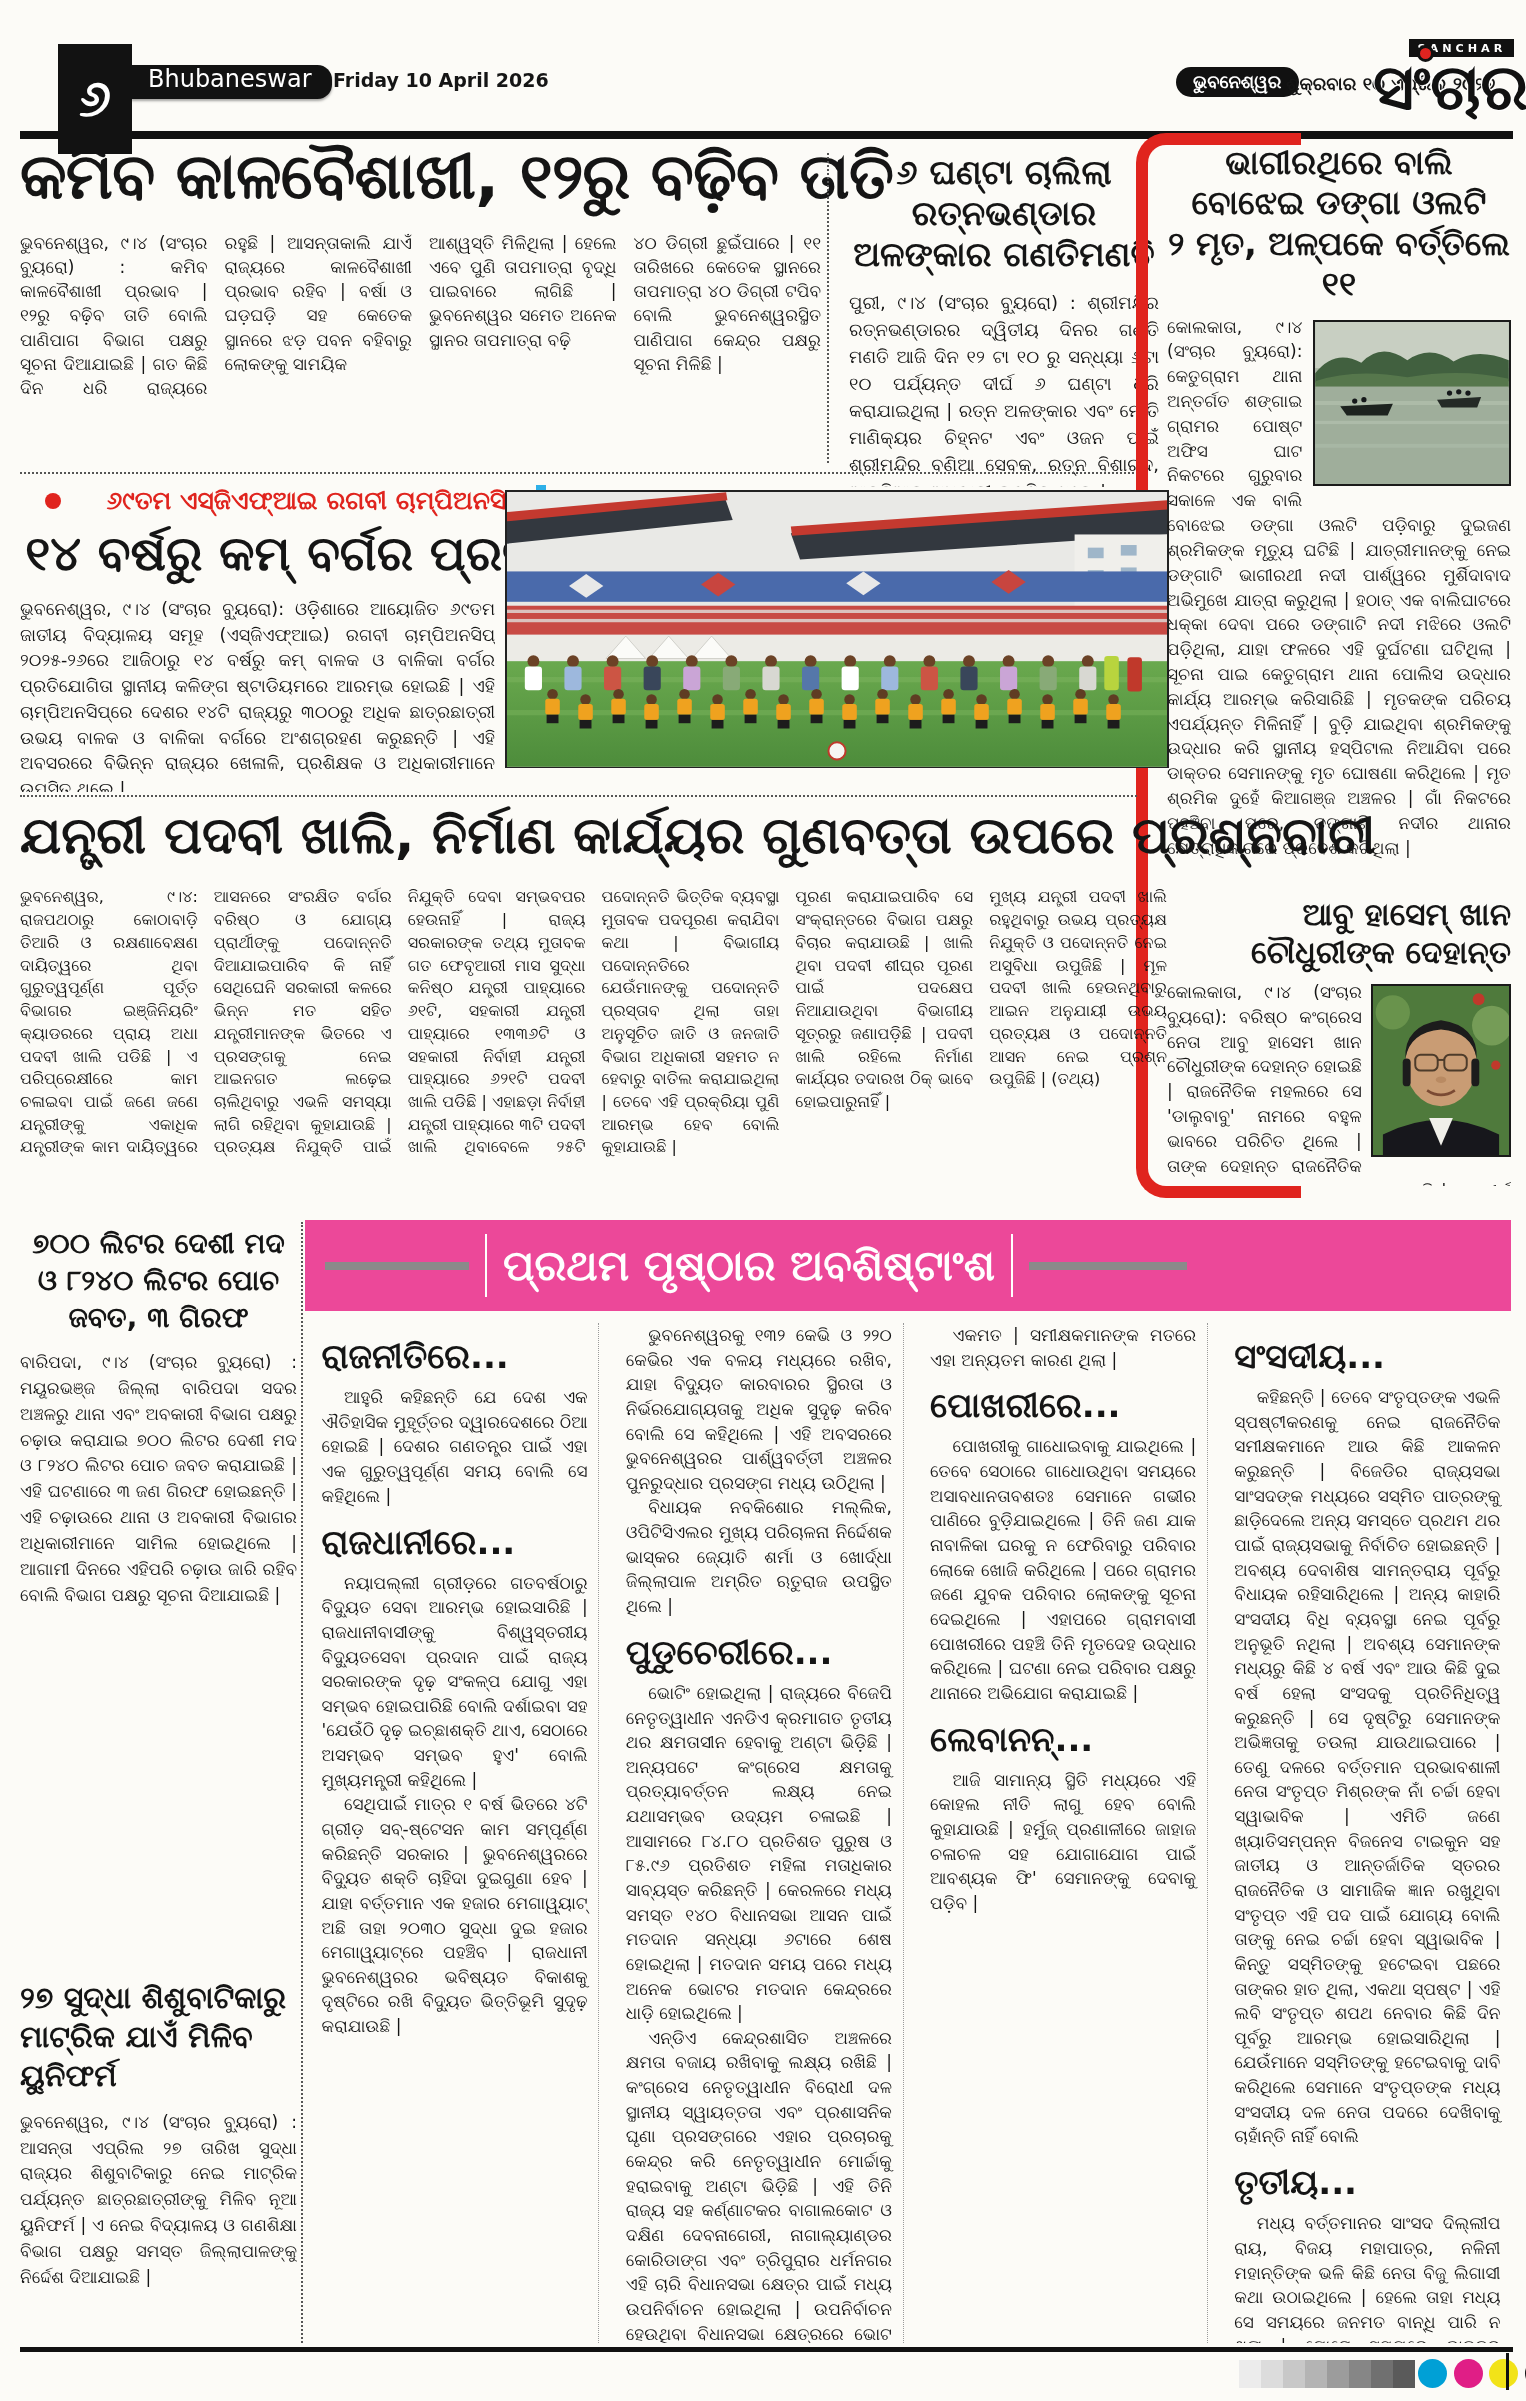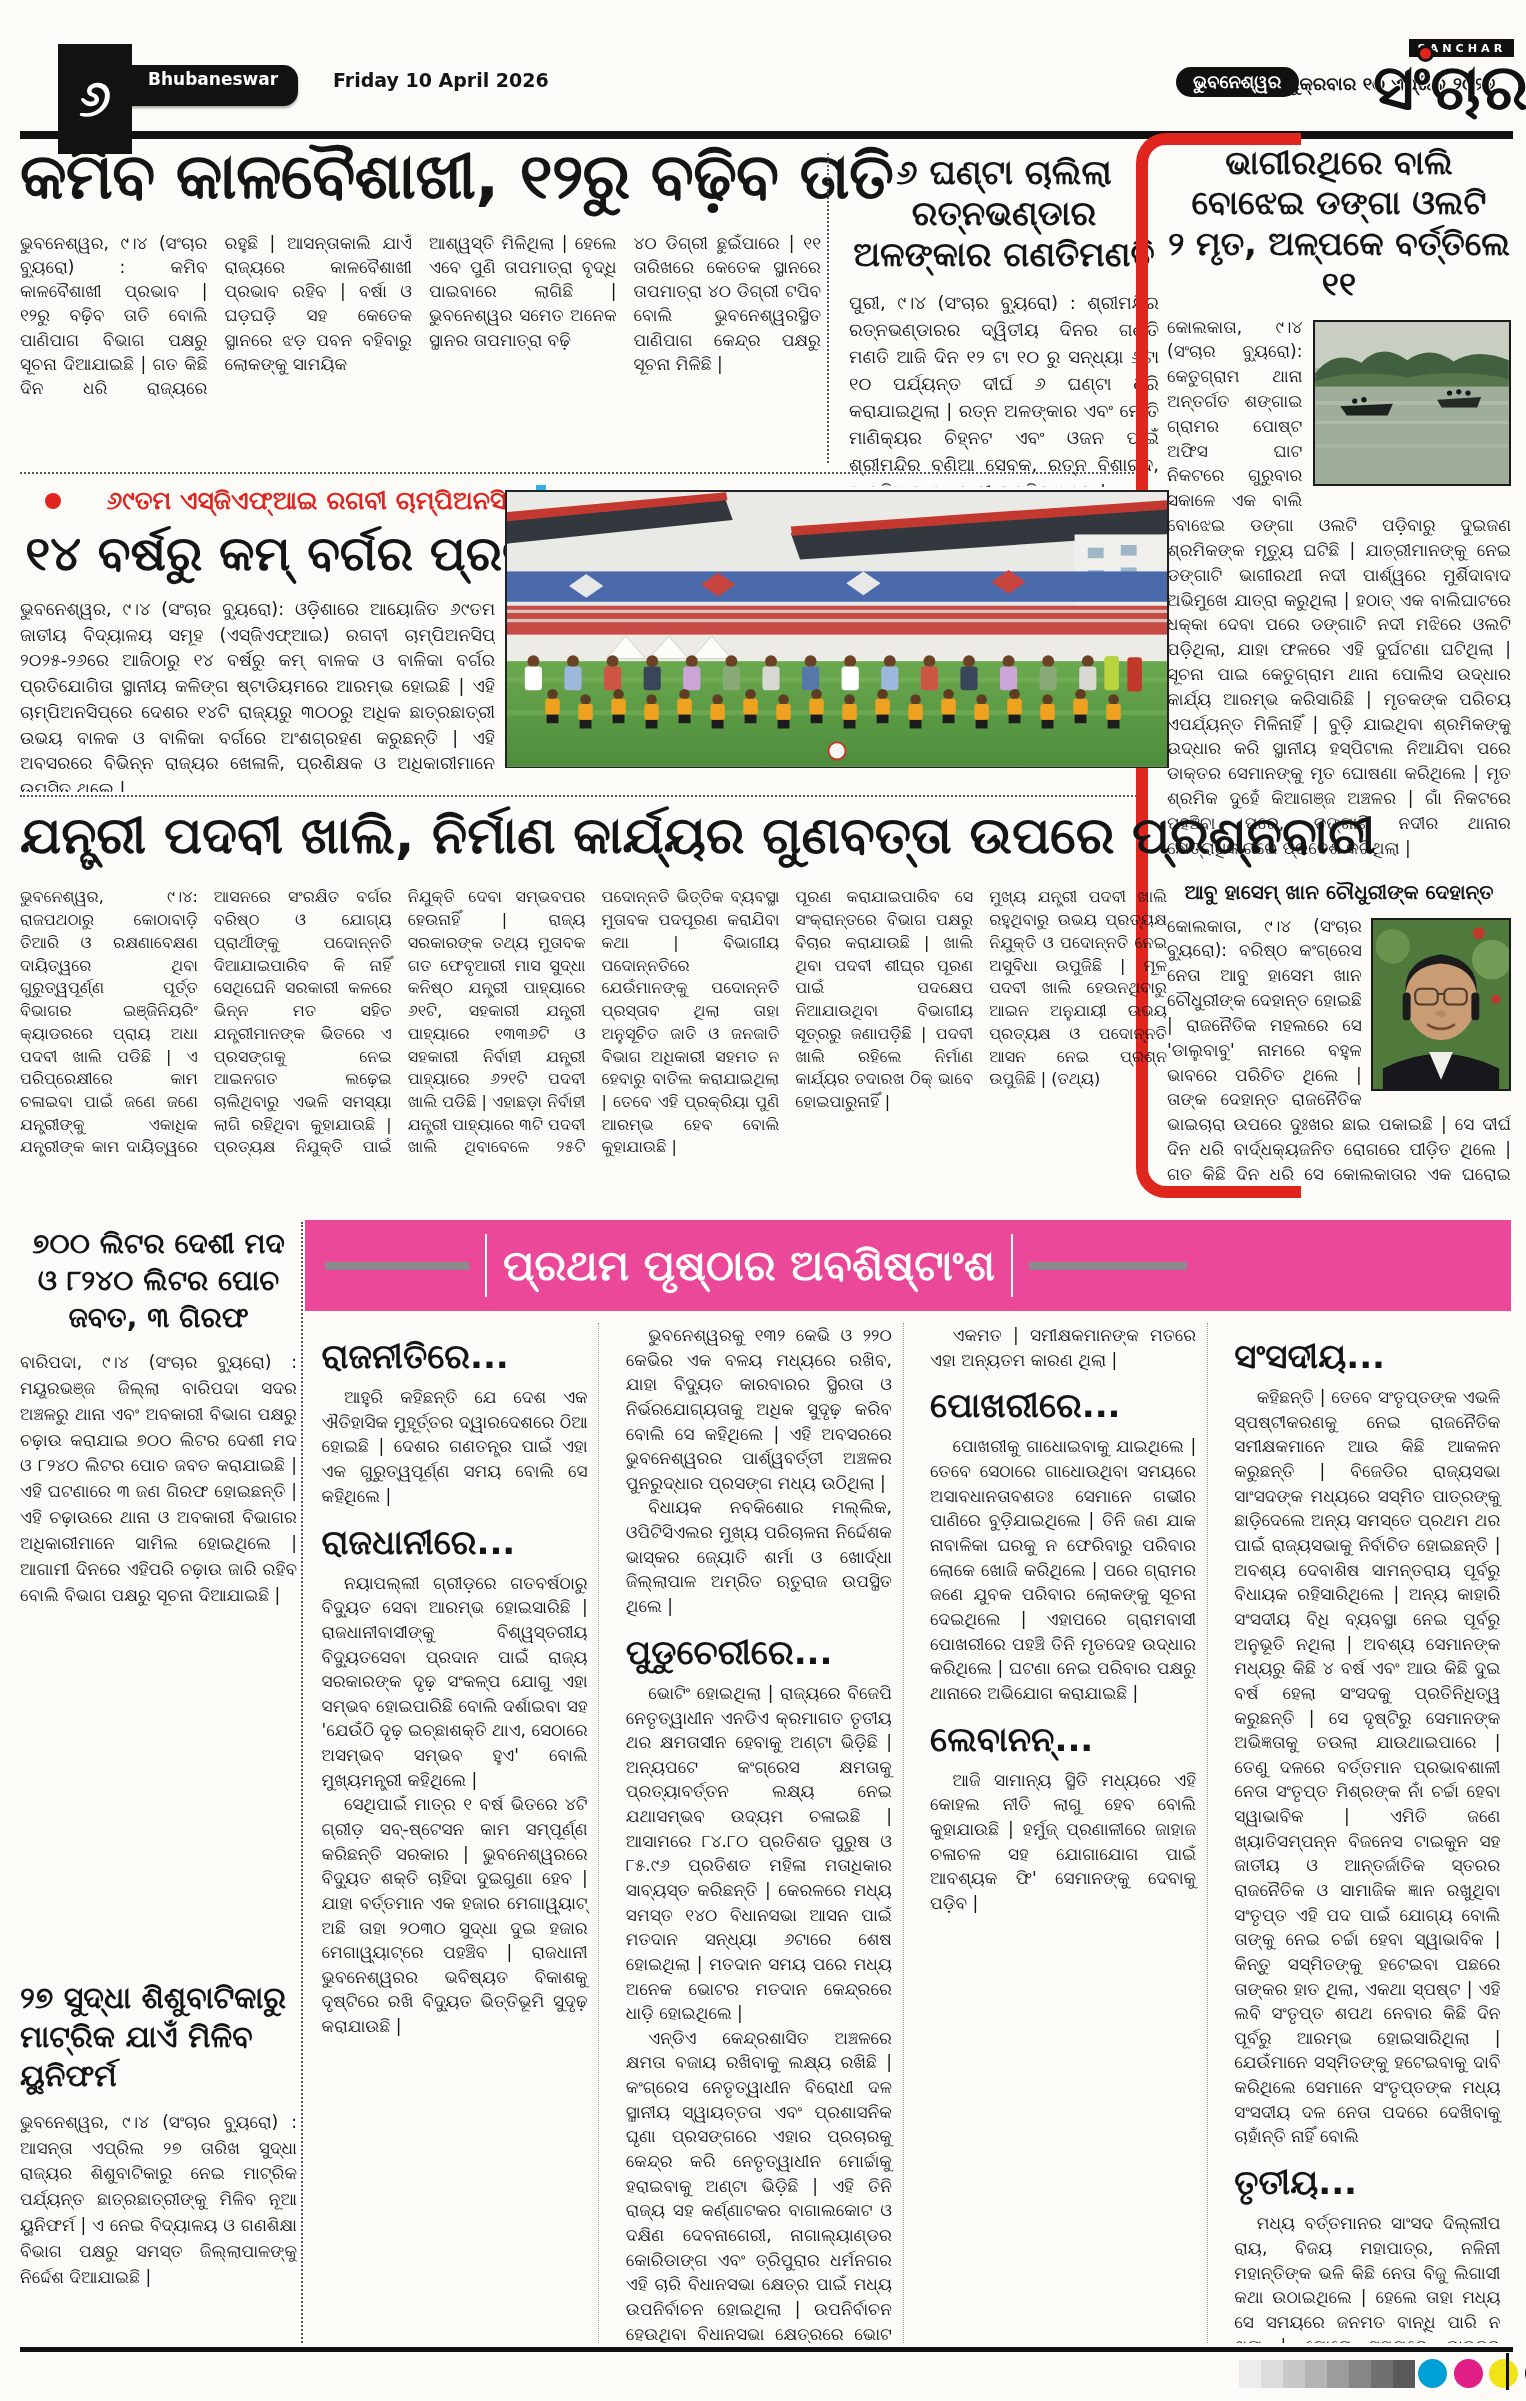--- a/index.html
+++ b/index.html
@@ -9,22 +9,22 @@
     position:relative; width:1526px; height:2401px; margin:0 auto;
     background:#fcfbf7; overflow:hidden;
   }
   .abs { position:absolute; }
   .just { text-align:justify; }
 
   
   .hdr-pagebox { left:58px; top:44px; width:74px; height:110px; background:#121212;
     display:flex; align-items:center; justify-content:center; z-index:2; }
   .hdr-pagebox span { color:#fff; font-size:51px; font-weight:bold; }
-  .hdr-pill-en { left:131px; top:65px; height:41px; background:#121212; color:#fff;
-    border-radius:0 14.5px 14.5px 0; padding:0 20px 0 17px; font-size:17px; font-weight:bold;
+  .hdr-pill-en { left:131px; top:65px; height:34px; background:#121212; color:#fff;
+    border-radius:0 14.5px 14.5px 0; padding:0 20px 0 17px; font-size:24px; font-weight:normal;
     line-height:29px; z-index:1; box-shadow:0 2px 2.6px rgba(0,0,0,.35); }
   .hdr-date-en { left:333px; top:69px; font-size:19px; font-weight:bold; }
   .hdr-pill-od { left:1176px; top:67px; height:30px; background:#111; color:#fff;
     border-radius:15px; padding:0 17px; font-size:18px; font-weight:bold; line-height:30px; }
   .hdr-date-od { left:1286px; top:73px; font-size:18px; font-weight:bold; }
   .logo-wrap { left:1373px; top:34px; width:144px; height:99px; }
   .logo-en { position:absolute; right:2.6px; top:5.3px; background:#111; color:#fff;
     font-size:11.2px; font-weight:bold; letter-spacing:4px; padding:2.6px 8px; }
   .logo-od { position:absolute; left:0; top:22.4px; font-size:63px; font-weight:900;
     color:#111; line-height:1; text-shadow:1.3px 1.3px 0 #fff, -1.3px -1.3px 0 #fff; }
@@ -49,21 +49,21 @@
   .ratna .bd { margin-top:14.5px; font-size:18px; line-height:1.5; height:198px; overflow:hidden; }
 
   
   .red-bracket { left:1136px; top:133px; width:165px; height:1065px;
     border:12px solid #e0241e; border-right:none; border-radius:30px 0 0 30px; z-index:0; }
   .rightcol { left:1167px; top:143px; width:344px; height:1043px; overflow:hidden; z-index:1; }
   .boat-hl { font-size:33px; font-weight:900; line-height:1.22; text-align:center; }
   .boat-bd { margin-top:10.6px; font-size:17px; line-height:1.46; }
   .ph-river { float:right; width:198px; height:166px; margin:5.3px 0 6.6px 10.6px;
     border:2px solid #1a1a1a; background:#aab5a6; }
-  .obit-hl { font-size:20px; font-weight:900; line-height:1.2; text-align:center; margin-top:20px; }
+  .obit-hl { font-size:31px; font-weight:900; line-height:1.2; text-align:right; margin-top:36px; }
   .obit-bd { margin-top:9.2px; font-size:17px; line-height:1.46; }
   .ph-port { float:right; width:140px; height:173px; margin:4px 0 6.6px 9.2px;
     border:2px solid #1a1a1a; background:#4f7a3c; }
 
   
   .rugby { left:20px; top:484px; width:1148px; }
   .kicker { display:flex; align-items:center; gap:10.6px; margin-left:25px; height:34px; }
   .kicker .dot { width:16px; height:16px; border-radius:50%; background:#e0241e; }
   .kicker .kt { color:#e0241e; font-size:25px; font-weight:900; white-space:nowrap;margin-left:35px; }
   .kicker .blue { width:10.6px; height:32px; background:#2fb0e8; }

